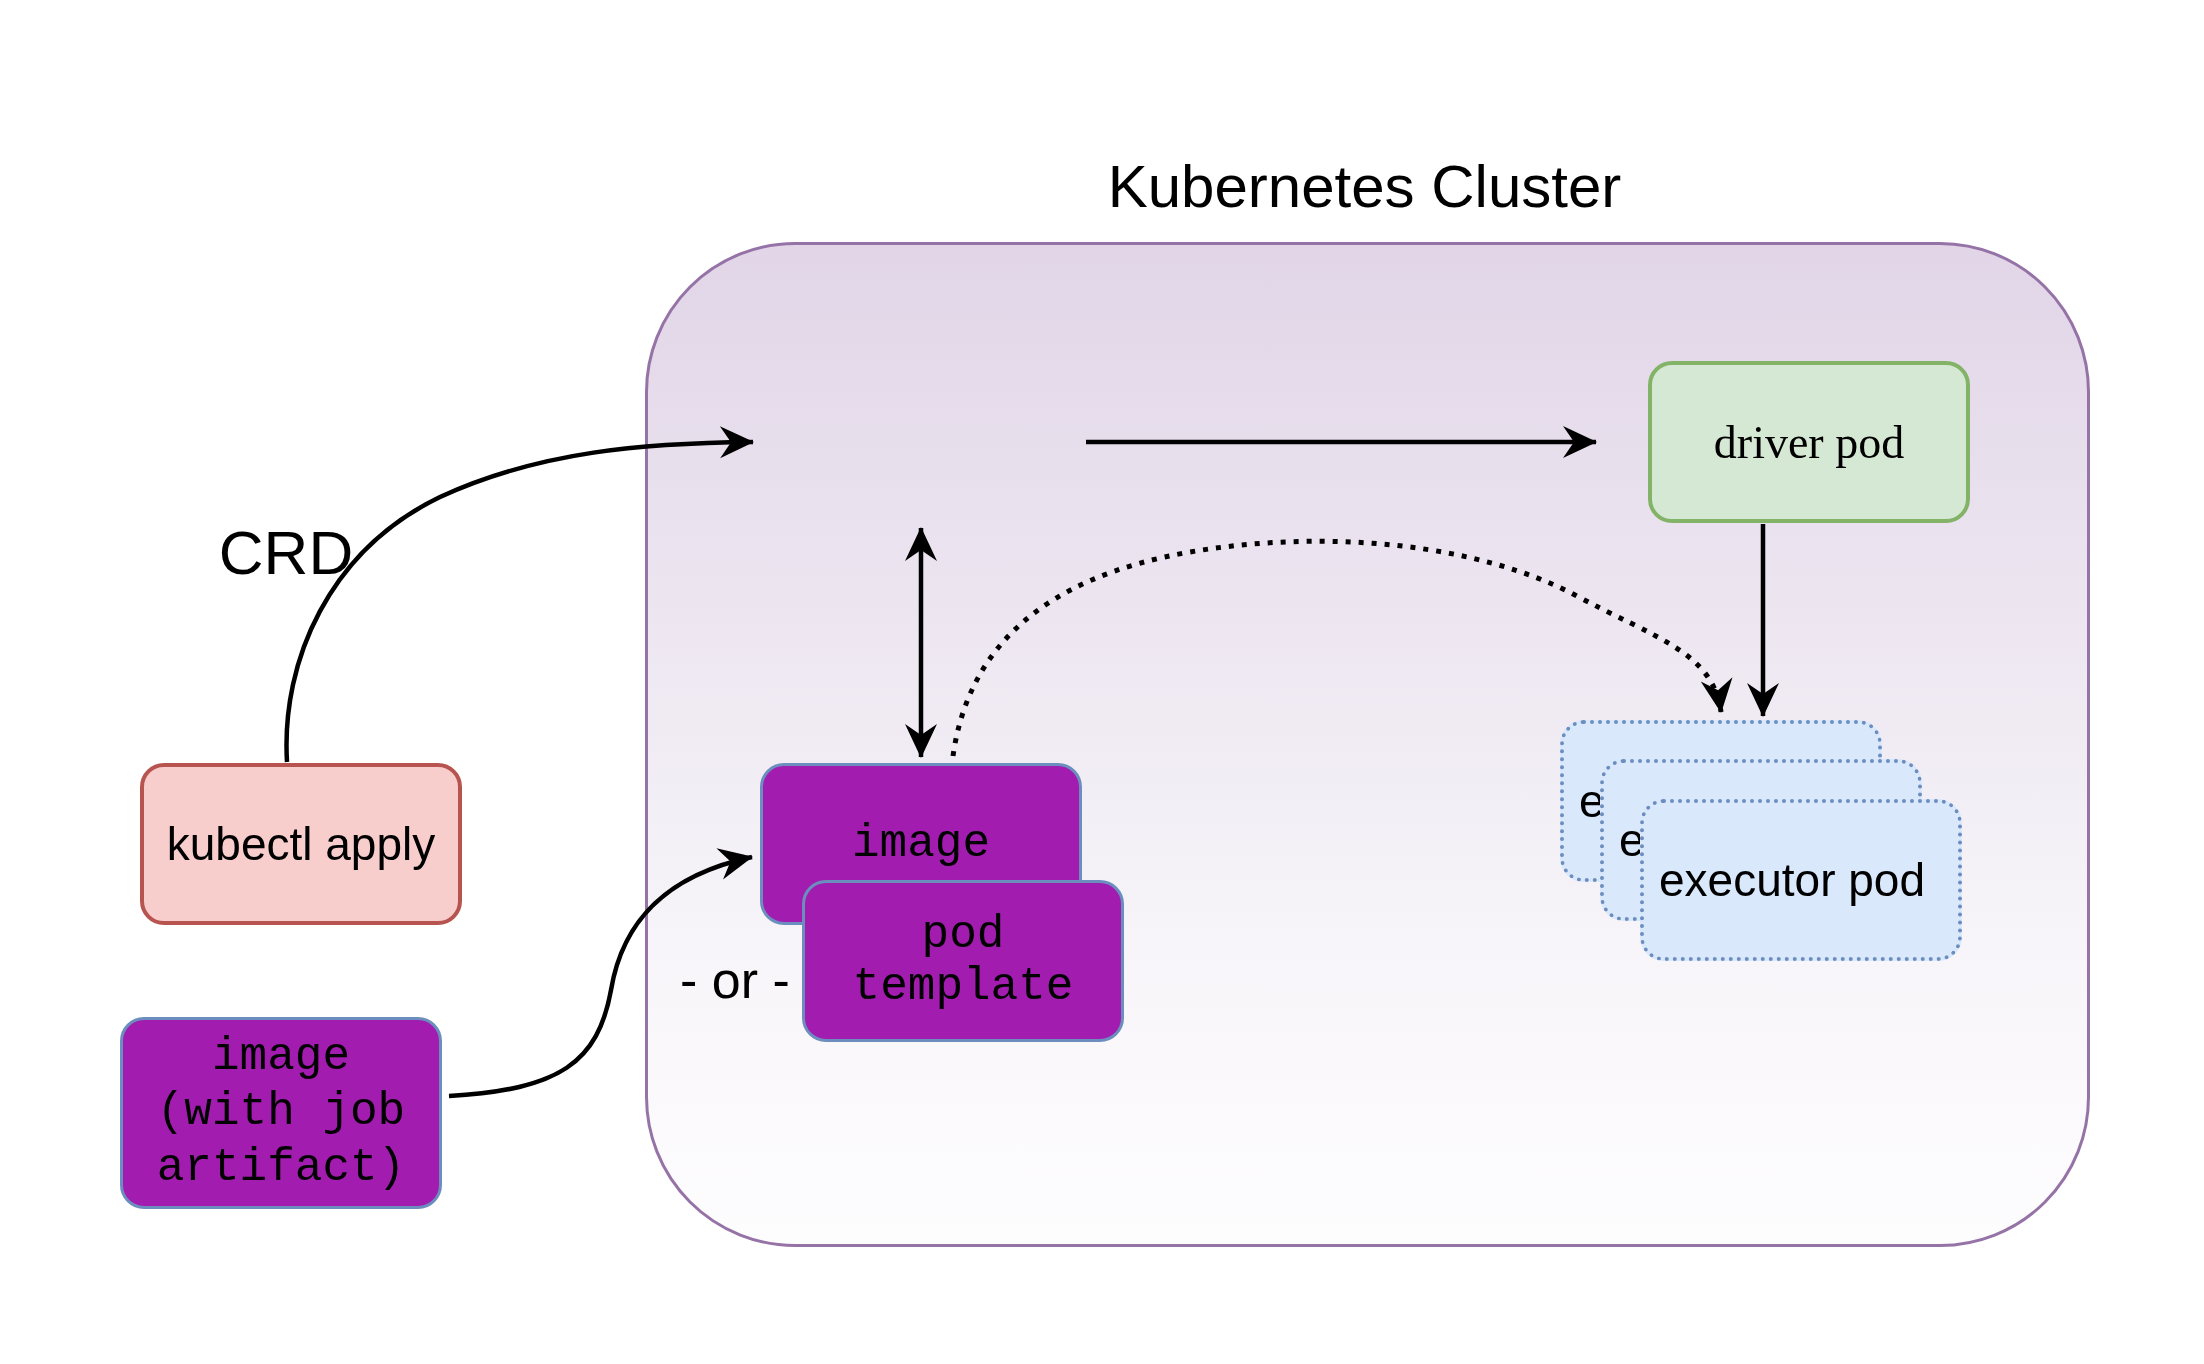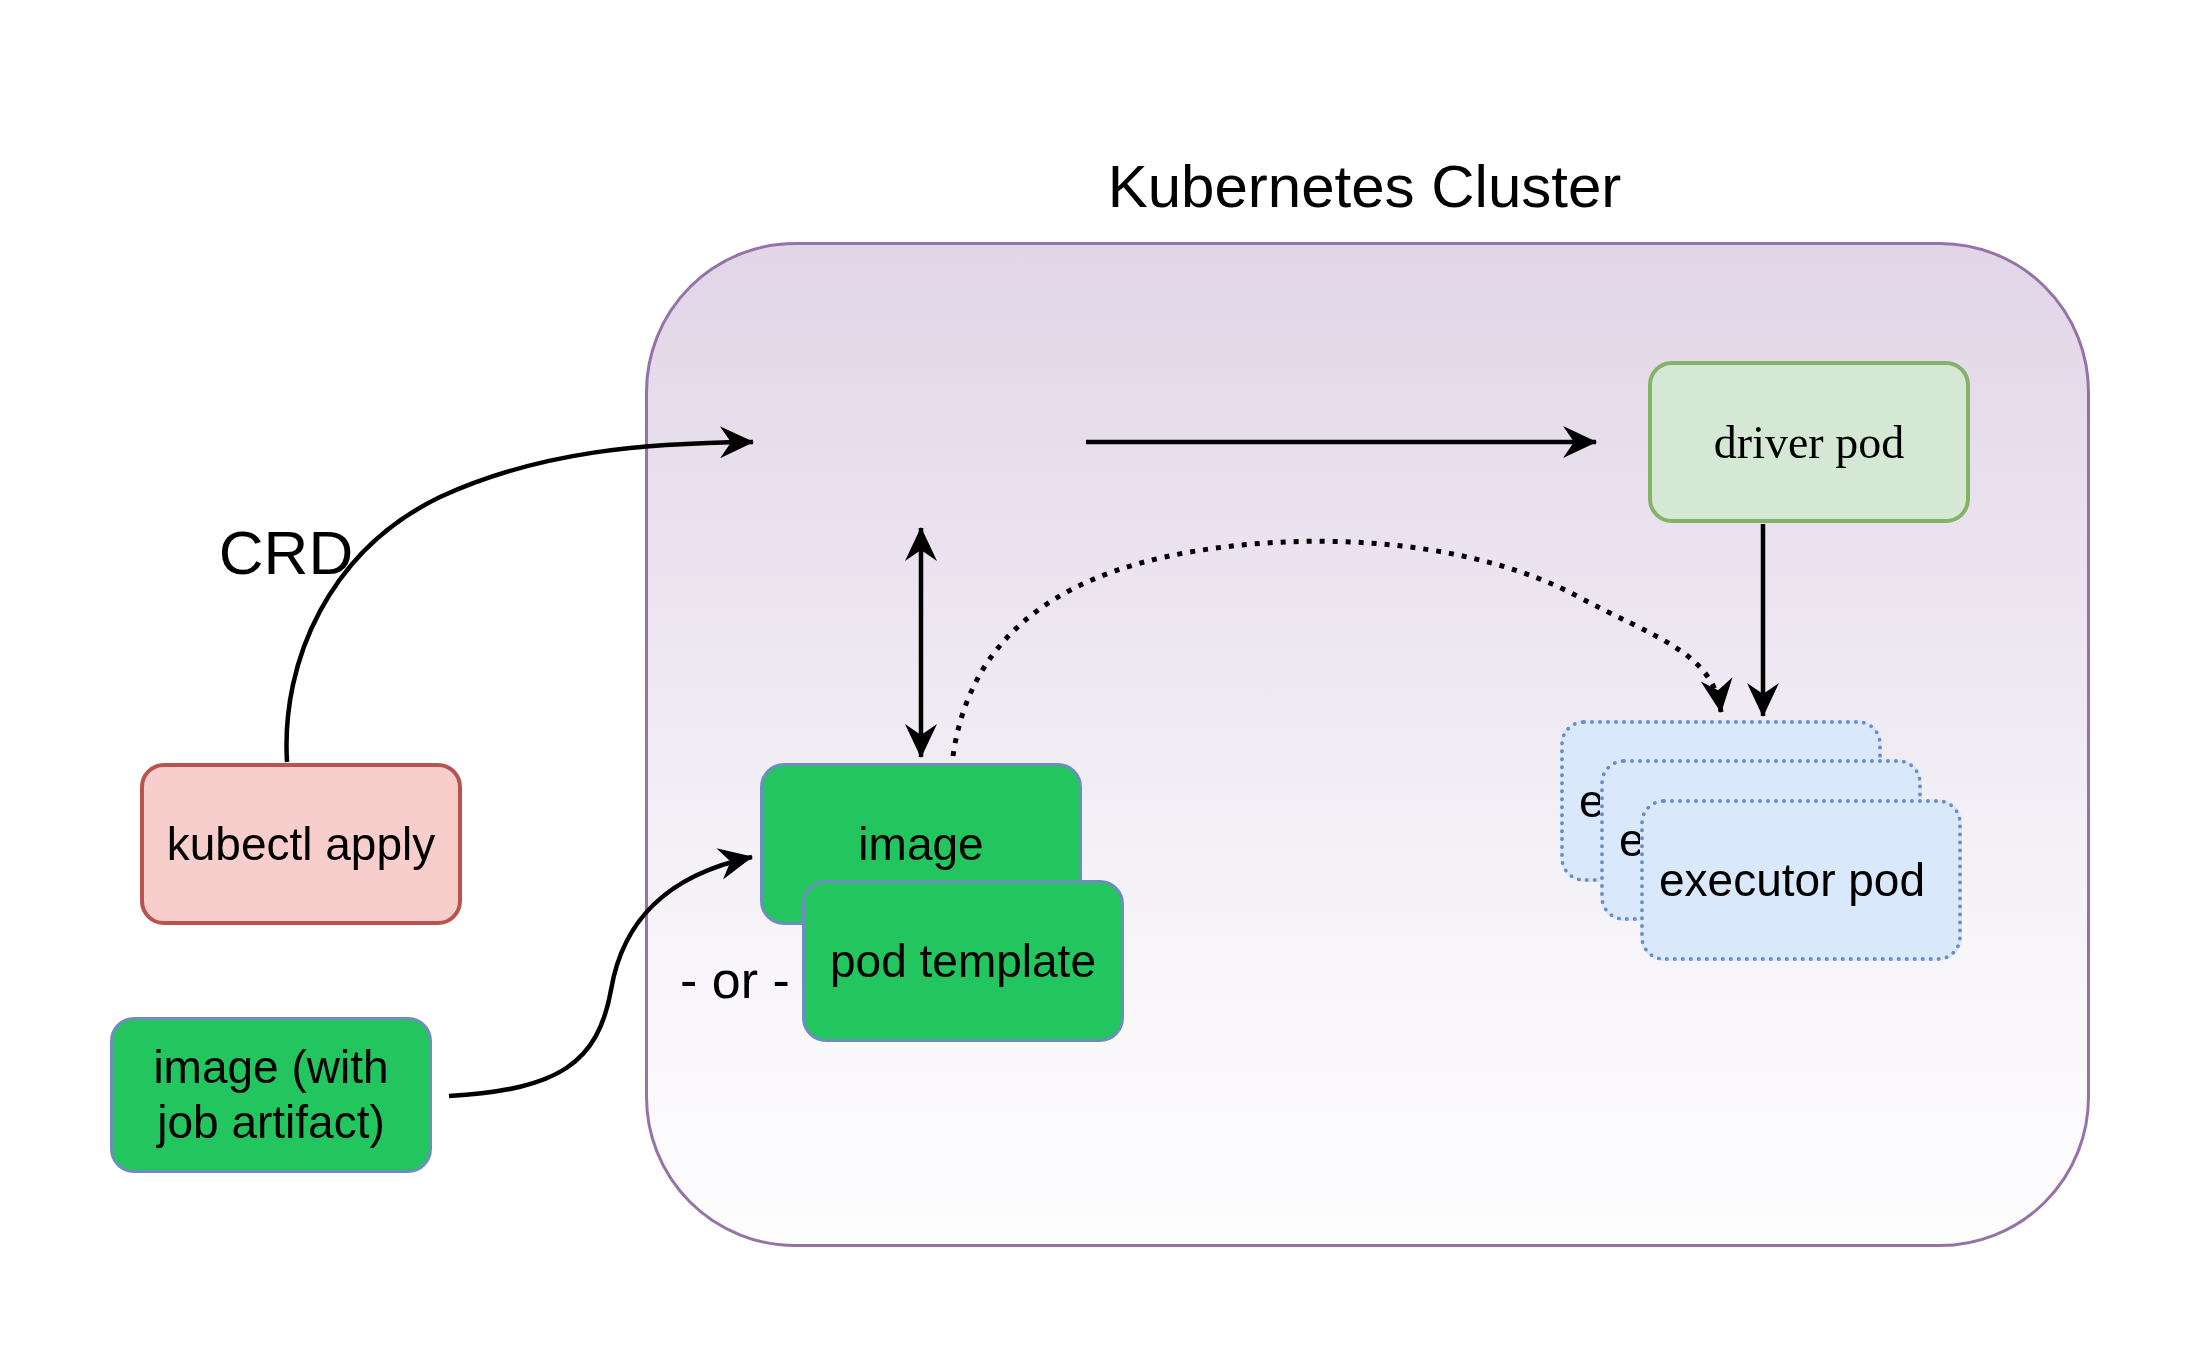--- a/index.html
+++ b/index.html
@@ -23,28 +23,28 @@
   }
 
   
   .node {
     position:absolute; box-sizing:border-box;
     width:322px; height:162px; border-radius:24px;
     display:flex; align-items:center; justify-content:center;
     font-size:46px; text-align:center; z-index:3;
   }
   .green { background:#d5e8d4; border:4px solid #82b366; }
-  .blue  { background:#22c55e; border:3.5px solid #6c8ebf; }
+  .blue  { background:#a21caf; border:3.5px solid #6c8ebf;font-family:Liberation Mono, monospace; }
   .red   { background:#f8cecc; border:4px solid #b85450; }
   .exec  { background:#dae8fc; border:4px dotted #6c8ebf; padding-right:18px; }
 
   .controller   { left:761px;  top:361px; }
   .driver-pod   { left:1648px; top:361px;font-family:Liberation Serif, serif; }
   .kubectl      { left:140px;  top:763px; }
-  .job-image    { left:110px;  top:1017px; height:156px; line-height:1.2; padding:0 12px; }
+  .job-image    { left:120px;  top:1017px; height:192px; line-height:1.2; padding:0 12px; }
   .image-node   { left:760px;  top:763px; }
   .pod-template { left:802px;  top:880px; }
   .exec-1 { left:1560px; top:720px; }
   .exec-2 { left:1600px; top:759px; }
   .exec-3 { left:1640px; top:799px; }
 
   .edge-label {
     position:absolute; z-index:4; font-size:62px; text-align:center; width:200px;
   }
   .crd-label { left:186px; top:517px; }

